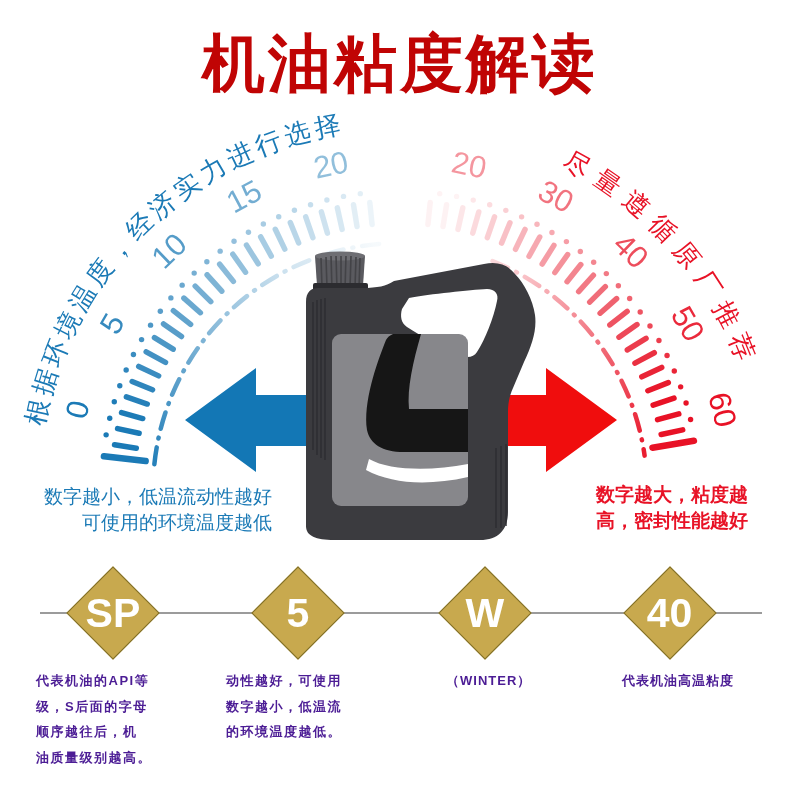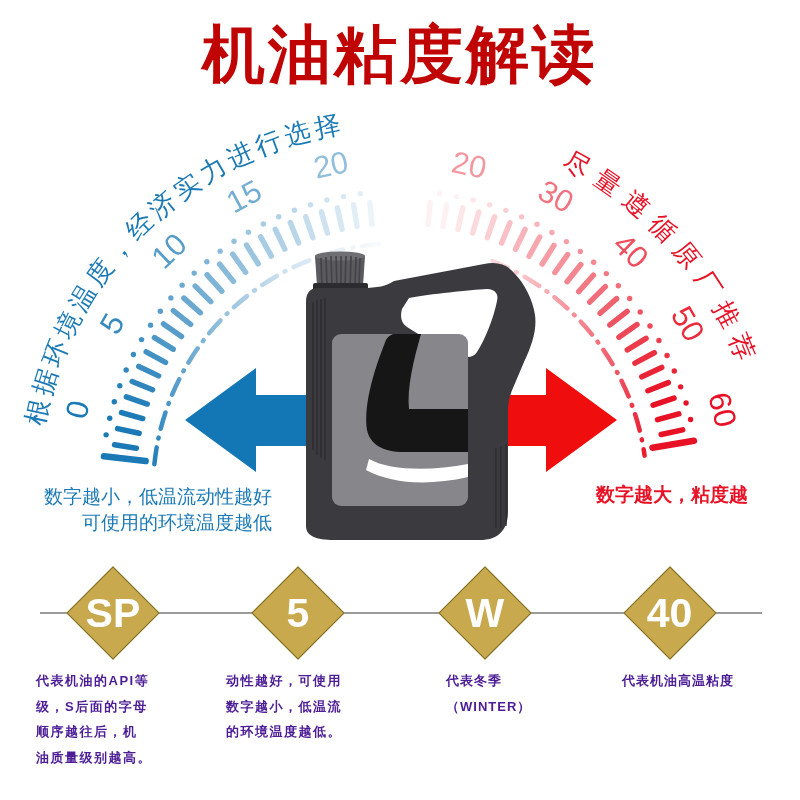--- a/index.html
+++ b/index.html
@@ -2,21 +2,21 @@
 <html><head>
 <meta charset="utf-8">
 <style>
   html,body{margin:0;padding:0;}
   body{
     width:800px;height:800px;position:relative;overflow:hidden;background:#ffffff;
     font-family:"Liberation Sans","DejaVu Sans",sans-serif;
     -webkit-font-smoothing:antialiased;
   }
   .title{
-    position:absolute;left:0;top:12px;width:800px;margin:0;
+    position:absolute;left:0;top:21px;width:800px;margin:0;
     text-align:center;font-size:63px;font-weight:900;letter-spacing:3px;
     color:var(--title-red,#c00404);z-index:3;
   }
   #gauge{position:absolute;left:0;top:0;z-index:1;}
   svg text{font-family:"Liberation Sans","DejaVu Sans",sans-serif;}
   .note{position:absolute;z-index:2;font-size:19px;line-height:26px;font-weight:500;}
   .note-left{left:28px;top:484px;width:244px;text-align:right;color:var(--blue,#2a7fb8);}
   .note-right{left:596px;top:482px;width:168px;text-align:left;color:var(--red,#e31b2e);font-weight:bold;}
   .divider{position:absolute;left:40px;top:612px;width:722px;height:2px;
     background:var(--line-gray,#9b9b9b);z-index:1;}
@@ -218,20 +218,21 @@
     </g>
   </g>
 </svg>
 
 <div class="note note-left">
   <div class="note-line">数字越小，低温流动性越好</div>
   <div class="note-line">可使用的环境温度越低</div>
 </div>
 <div class="note note-right">
   <div class="note-line">数字越大，粘度越</div>
+  <div class="note-line">高，密封性能越好</div>
 </div>
 
 <div class="divider"></div>
 
 <div class="diamond d1">
   <span>SP</span>
 </div>
 <div class="diamond d2">
   <span>5</span>
 </div>
@@ -247,18 +248,17 @@
   <div class="leg-line">级，S后面的字母</div>
   <div class="leg-line">顺序越往后，机</div>
   <div class="leg-line">油质量级别越高。</div>
 </div>
 <div class="leg-desc lc2">
   <div class="leg-line">动性越好，可使用</div>
   <div class="leg-line">数字越小，低温流</div>
   <div class="leg-line">的环境温度越低。</div>
 </div>
 <div class="leg-desc lc3">
-  <div class="leg-line">代表冬季</div>
   <div class="leg-line">（WINTER）</div>
 </div>
 <div class="leg-desc lc4">
   <div class="leg-line">代表机油高温粘度</div>
 </div>
 
 </body></html>

